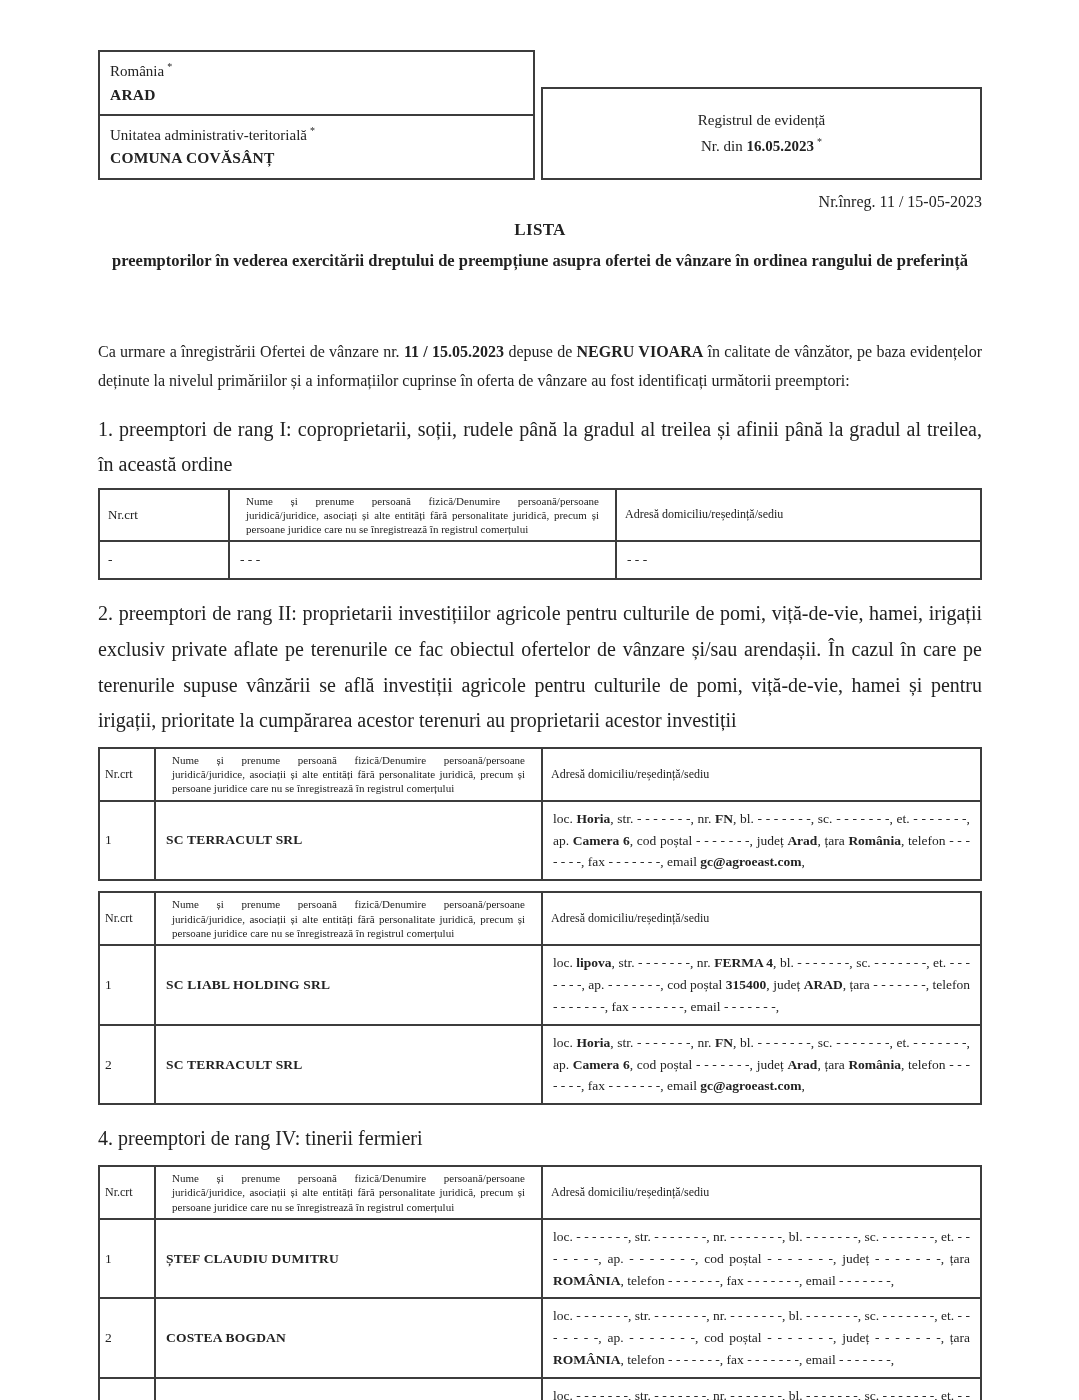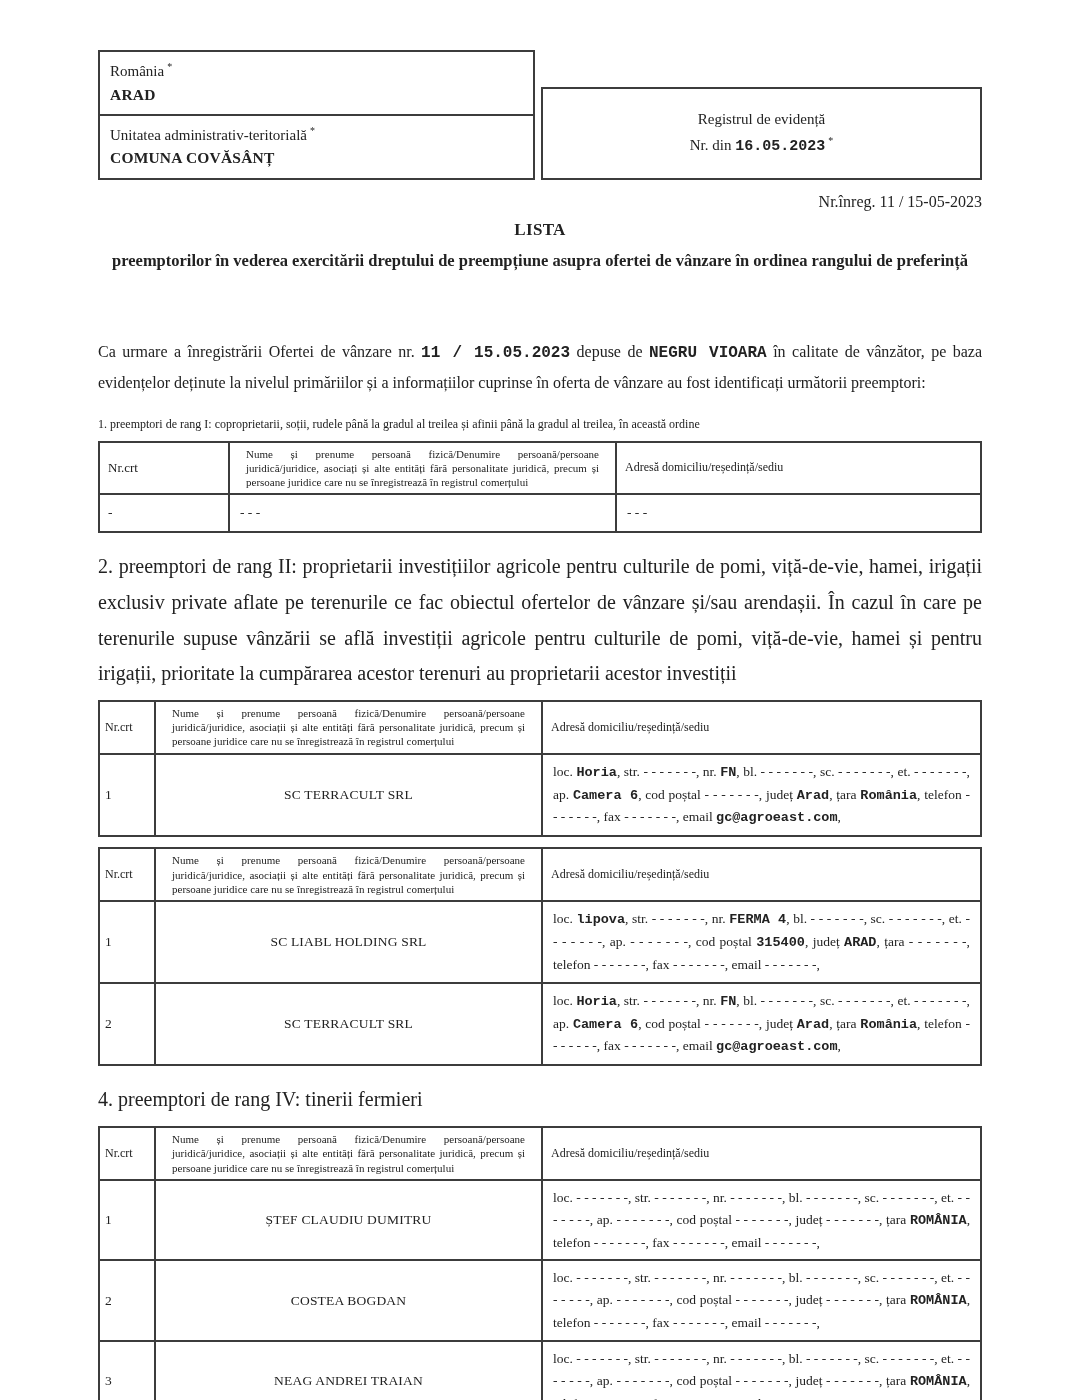--- a/index.html
+++ b/index.html
@@ -25,38 +25,38 @@
     font-size:15px; line-height:1.75; text-align:center;margin-top:37px;
   }
   sup.star { font-size:10px; vertical-align:super; margin-left:3px; }
 
   .nr-inreg { text-align:right; font-size:16px; margin-top:13px; }
 
   .doc-title { text-align:center; font-weight:bold; font-size:17px; margin-top:9px; letter-spacing:0.3px; }
   .doc-subtitle { text-align:center; font-weight:bold; font-size:16.5px; line-height:2.05; margin-top:4px; }
 
   .intro { text-align:justify; font-size:16px; line-height:1.82; margin-top:60px; }
-  .section-heading { text-align:justify; font-size:12px; line-height:1.75; margin:1px 0 6px 0; }
+  .section-heading { text-align:justify; font-size:20px; line-height:1.75; margin:1px 0 6px 0; }
   .section-para { text-align:justify; font-size:20px; line-height:1.78; margin:16px 0 8px 0; }
 
   table.ptable {
     width:100%; border-collapse:collapse; table-layout:fixed;
     margin:4px 0 10px 0;
   }
   table.ptable td { border:2px solid #3c3c3c; vertical-align:middle; }
   td.h-nr   { width:44px; font-size:12px; padding:4px 5px; }
   table.rang1 td.h-nr { width:112px; font-size:13px; padding:4px 8px; }
   td.h-name { width:353px; font-size:11px; line-height:1.3; text-align:justify; padding:4px 16px; vertical-align:middle; }
   td.h-addr { font-size:12px; padding:4px 8px; }
   td.c-nr   { font-size:13.5px; padding:6px 5px; }
   table.rang1 td.c-nr { padding:10px 8px; }
   td.c-name { font-size:13.5px; padding:6px 10px; }
-  td.c-name.bold { font-weight:normal; letter-spacing:0.2px;text-align:center; }
+  td.c-name.bold { font-weight:bold; letter-spacing:0.2px; }
   td.c-addr { font-size:13.5px; line-height:1.62; padding:6px 10px; text-align:justify; }
-  td.c-addr .b, .rich .b { font-weight:bold;font-family:Liberation Mono, monospace; }
+  td.c-addr .b, .rich .b { font-weight:bold; }
 </style>
 </head>
 <body>
 
 <div class="page">
   <div class="content">
 
     <div class="hdr">
       <div class="hdr-left">
         <div class="hdr-cell">

